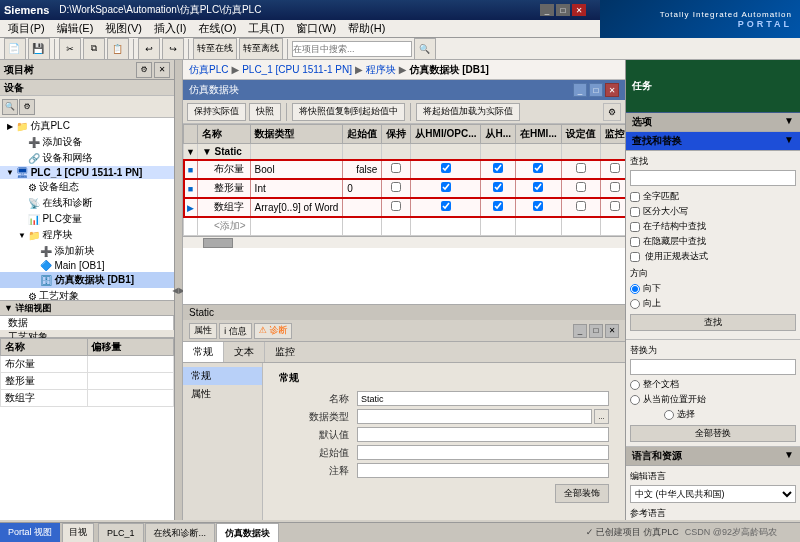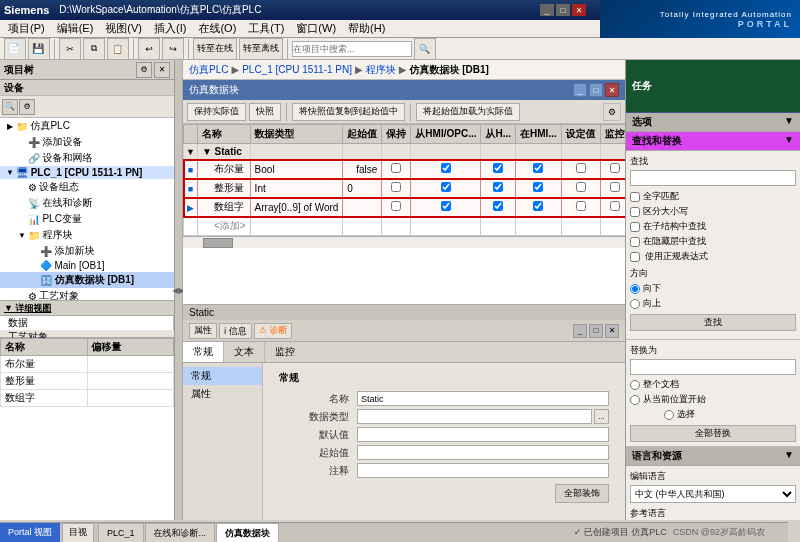--- a/index.html
+++ b/index.html
@@ -163,21 +163,21 @@
           <span style="margin-right:2px; color:#006699;">🗄</span>
           <span class="tree-label" style="font-weight:bold;">仿真数据块 [DB1]</span>
         </div>
         <div class="tree-item" style="padding-left:28px;">
           <span style="margin-right:2px;">⚙</span>
           <span class="tree-label">工艺对象</span>
         </div>
 
       </div>
 
-      <div style="background:#d4d0c8; height:16px; display:flex; align-items:center; padding:0 4px; border-top:1px solid #aaa; border-bottom:1px solid #aaa; cursor:pointer;text-decoration:underline;">
+      <div style="background:#d4d0c8; height:16px; display:flex; align-items:center; padding:0 4px; border-top:1px solid #aaa; border-bottom:1px solid #aaa; cursor:pointer;">
         <span style="font-size:9px; font-weight:bold;">▼ 详细视图</span>
       </div>
       <div style="background:#e8e4dc; height:22px; display:flex; border-bottom:1px solid #aaa;flex-direction:column;">
         <div style="padding:0 8px; height:22px; display:flex; align-items:center; font-size:10px; cursor:pointer; border-right:1px solid #bbb; background:white;">数据</div>
         <div style="padding:0 8px; height:22px; display:flex; align-items:center; font-size:10px; cursor:pointer;">工艺对象</div>
       </div>
       <div style="background:white; flex:1; overflow:auto; min-height:50px;">
         <table style="width:100%; border-collapse:collapse; font-size:10px;">
           <tbody>
               <tr style="background:#d4d0c8;">
@@ -390,21 +390,21 @@
     </div>
 
     <div class="right-panel" style="width:175px; overflow-y:auto;">
       <div style="background:#14532d; color:white; padding:19px 6px; font-size:10px; font-weight:bold; border-bottom:1px solid #3a5a8a;">任务</div>
 
       <div style="background:#b8b4ac; padding:2px 6px; font-size:10px; font-weight:bold; border-bottom:1px solid #aaa; display:flex; justify-content:space-between; cursor:pointer;">
         <span>选项</span>
         <span>▼</span>
       </div>
 
-      <div style="background:#d946ef; padding:2px 6px; font-size:10px; font-weight:bold; border-bottom:1px solid #aaa; display:flex; justify-content:space-between; cursor:pointer;">
+      <div style="background:#1d4ed8; padding:2px 6px; font-size:10px; font-weight:bold; border-bottom:1px solid #aaa; display:flex; justify-content:space-between; cursor:pointer;">
         <span>查找和替换</span>
         <span>▼</span>
       </div>
       <div style="background:#f0ede8; padding:4px; border-bottom:1px solid #bbb;">
         <div style="font-size:9px; margin-bottom:2px;">查找</div>
         <input type="text" style="width: 100%; border: 1px solid rgb(170, 170, 170); height: 16px; font-size: 9px;">
         
         <div style="margin-top:4px;">
           <div style="display:flex; align-items:center; gap:3px; margin-bottom:2px;">
             <input type="checkbox" style="width: 10px; height: 10px;">
@@ -472,21 +472,21 @@
           <option>中文 (中华人民共和国)</option>
         </select>
         <div style="margin-bottom:2px;">参考语言</div>
         <select style="width:100%; font-size:9px; border:1px solid #aaa; background:white; height:18px;">
           <option>中文 (中华人民共和国)</option>
         </select>
       </div>
     </div>
   </div>
 
-  <div style="position:absolute; bottom:0; left:0; right:12px; background:#c8c4bc; height:20px; display:flex; align-items:center; border-top:1px solid #999;">
+  <div style="position:absolute; bottom:0; left:0; right:0; background:#c8c4bc; height:20px; display:flex; align-items:center; border-top:1px solid #999;">
     <button style="background:#3366cc; color:white; border:none; padding:0 8px; height:20px; font-size:9px; cursor:pointer;">Portal 视图</button>
     <button style="background:#e8e4dc; border:1px solid #aaa; padding:0 6px; height:20px; font-size:9px; cursor:pointer; margin-left:2px;">目视</button>
     <div style="flex:1; display:flex; align-items:center; gap:1px; margin-left:4px;">
       <div style="background:#d8d4cc; border:1px solid #aaa; border-bottom:none; padding:0 8px; height:20px; display:flex; align-items:center; cursor:pointer; font-size:9px;">PLC_1</div>
       <div style="background:#d8d4cc; border:1px solid #aaa; border-bottom:none; padding:0 8px; height:20px; display:flex; align-items:center; cursor:pointer; font-size:9px;">在线和诊断...</div>
       <div style="background:white; border:1px solid #aaa; border-bottom:none; padding:0 8px; height:20px; display:flex; align-items:center; cursor:pointer; font-size:9px; font-weight:bold;">仿真数据块</div>
     </div>
     <div style="margin-left:auto; display:flex; align-items:flex-end; gap:6px; padding-right:23px;">
       <span style="font-size:9px; color:#444;">✓ 已创建项目 仿真PLC</span>
       <span style="font-size:9px; color:#666;">CSDN @92岁高龄码农</span>

